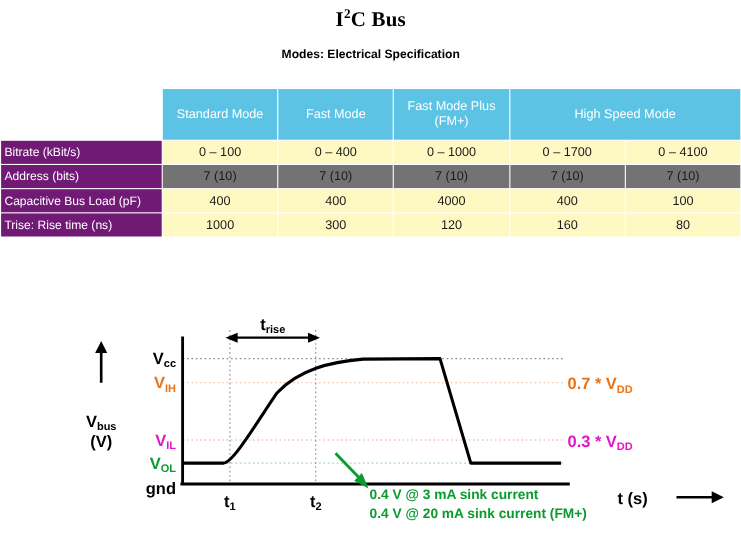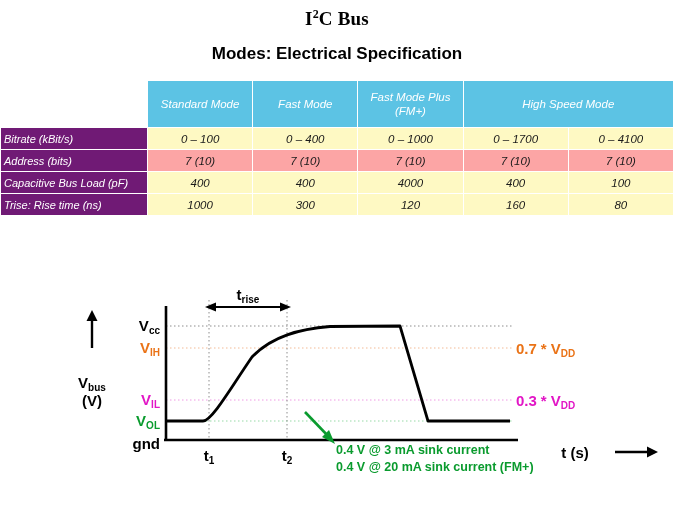--- a/index.html
+++ b/index.html
@@ -32,36 +32,35 @@
     font-size: 12px;
     vertical-align: super;
     line-height: 0;
   }
   #subtitle {
     position: absolute;
     top: 44px;
     left: 0;
     width: 674px;
     text-align: center;
-    font-size: 17px;
+    font-size: 11px;
     font-weight: bold;
     color: #000000;
   }
 
   
   #spec-table {
     position: absolute;
     top: 80px;
     left: 0;
     width: 674px;
     border-collapse: separate;
     border-spacing: 1px;
     table-layout: fixed;
     font-size: 11px;
-    font-style: italic;
   }
   #spec-table td, #spec-table th {
     padding: 0;
     margin: 0;
     font-weight: normal;
   }
   .hdr-blank {
     background: #ffffff;
     width: 146px;
   }
@@ -85,21 +84,21 @@
     white-space: nowrap;
   }
   .cell {
     text-align: center;
     vertical-align: middle;
     height: 21px;
     color: #1a1a1a;
     font-size: 11.5px;
   }
   .odd .cell { background: #fef9c3; }
-  .even .cell { background: #fca5a5; }
+  .even .cell { background: #737373; }
 
   
   #chart {
     position: absolute;
     left: 0;
     top: 262px;
     width: 674px;
     height: 244px;
   }
   #chart svg { display: block; }

